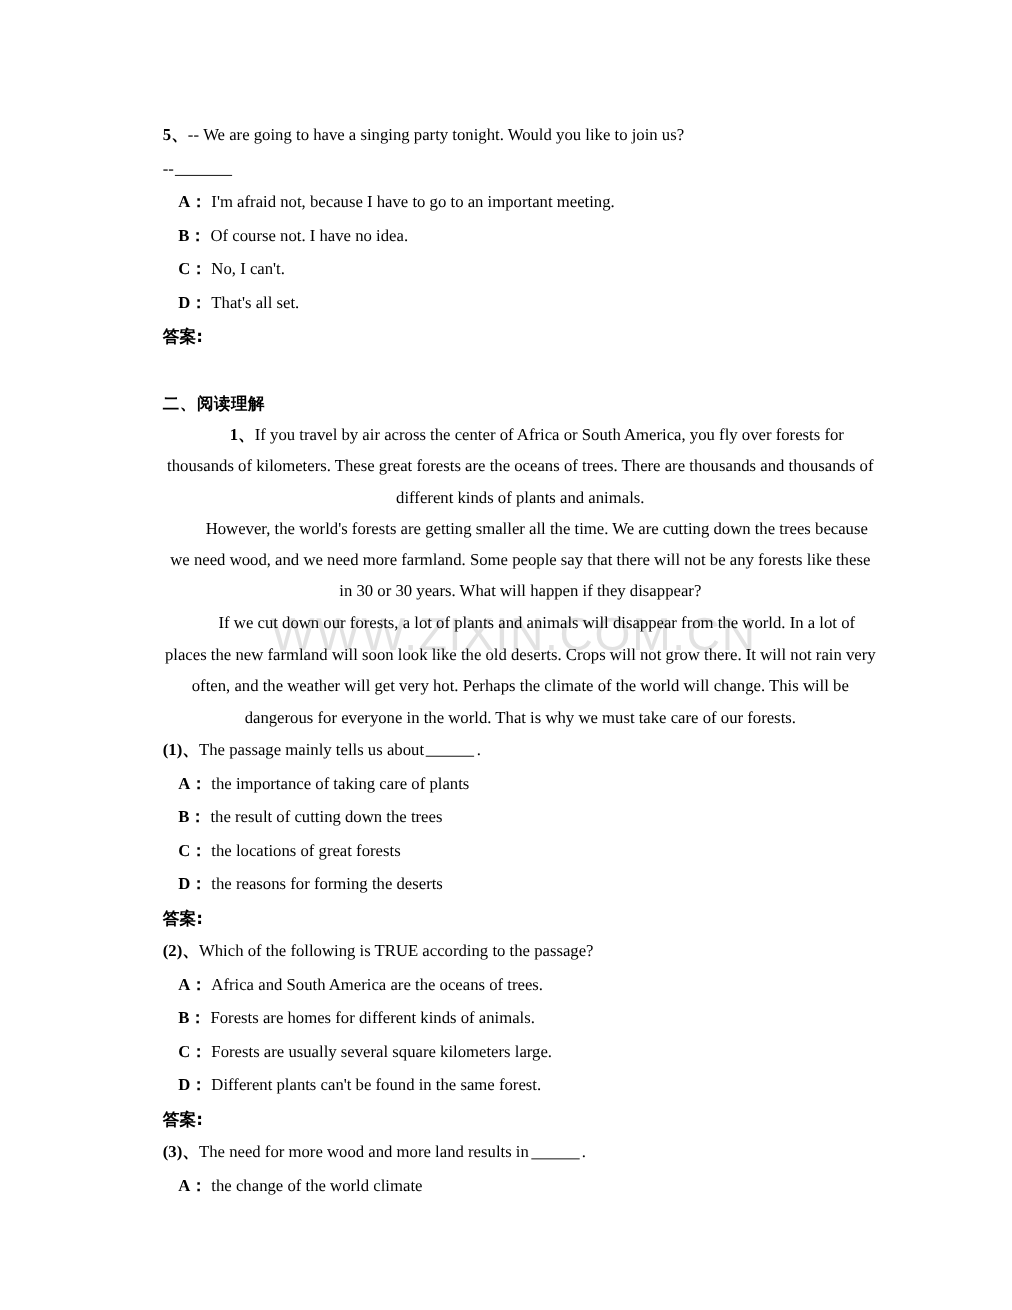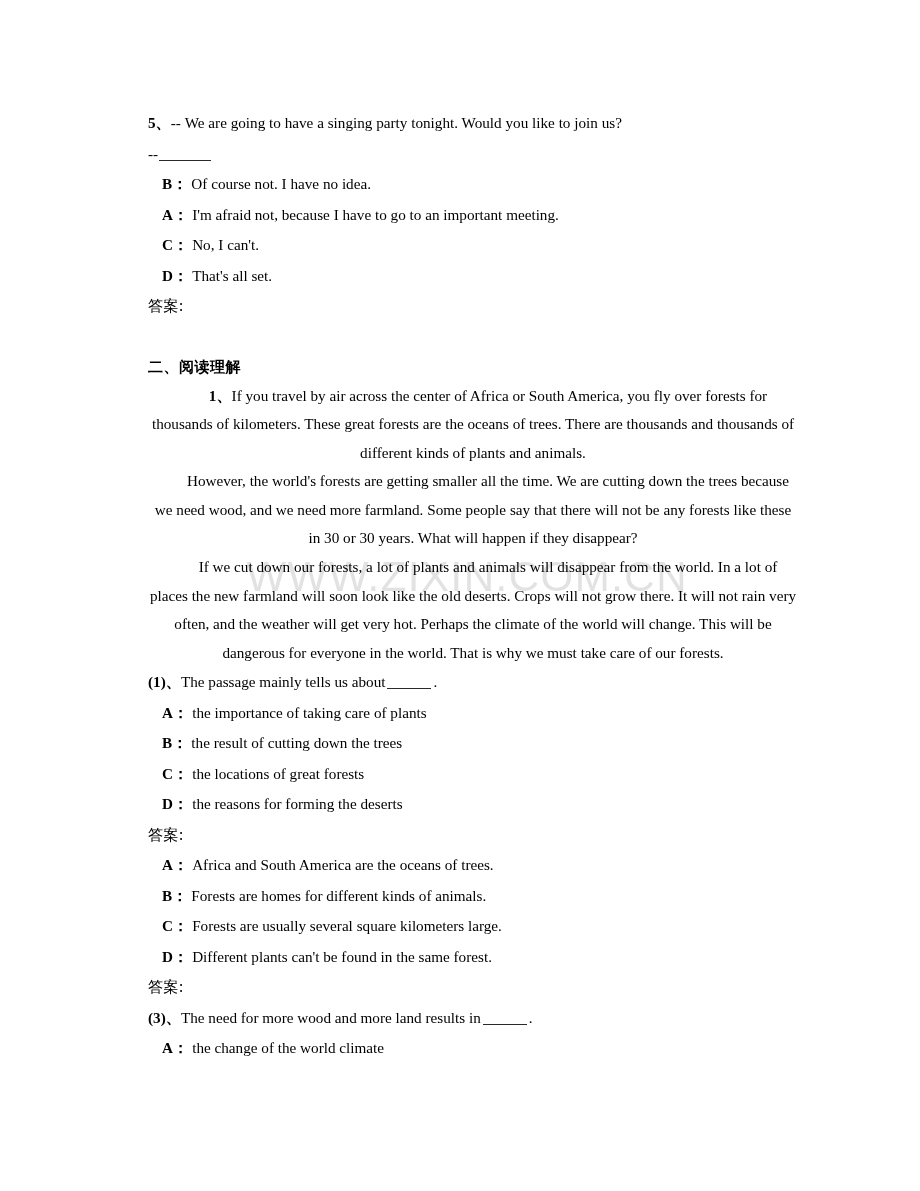--- a/index.html
+++ b/index.html
@@ -89,21 +89,21 @@
   }
   .opttext {
     margin-left: 4px;
   }
 
   .answer {
     font-size: 15.2px;
     line-height: 30.5px;
     margin: 0;
     font-family: "DejaVu Sans", "Liberation Sans", sans-serif;
-    font-weight: 400;
+    font-weight: 700;
   }
 
   .gap {
     height: 30px;
   }
 
   .section-head {
     font-size: 15px;
     line-height: 30px;
     margin: 0;
@@ -129,22 +129,22 @@
 <div class="page">
 
   <div class="watermark">WWW.ZIXIN.COM.CN</div>
 
   <div class="content layer">
 
     <p class="qline"><span class="qnum">5、</span><span>-- We are going to have a singing party tonight. Would you like to join us?</span></p>
 
     <p class="dashline"><span>--</span><span class="blank-short"></span></p>
 
+    <p class="opt"><span class="optletter">A</span><span class="optsep">：</span><span class="opttext">I'm afraid not, because I have to go to an important meeting.</span></p>
     <p class="opt"><span class="optletter">B</span><span class="optsep">：</span><span class="opttext">Of course not. I have no idea.</span></p>
-    <p class="opt"><span class="optletter">A</span><span class="optsep">：</span><span class="opttext">I'm afraid not, because I have to go to an important meeting.</span></p>
     <p class="opt"><span class="optletter">C</span><span class="optsep">：</span><span class="opttext">No, I can't.</span></p>
     <p class="opt"><span class="optletter">D</span><span class="optsep">：</span><span class="opttext">That's all set.</span></p>
 
     <p class="answer">答案:</p>
 
     <div class="gap"></div>
 
     <p class="section-head">二、阅读理解</p>
 
     <p class="para"><span class="para-first-marker">1、</span><span>If you travel by air across the center of Africa or South America, you fly over forests for thousands of kilometers. These great forests are the oceans of trees. There are thousands and thousands of different kinds of plants and animals.</span></p>
@@ -153,20 +153,21 @@
 
     <p class="qline"><span class="qnum">(1)、</span><span>The passage mainly tells us about</span><span class="blank-mid"></span><span>.</span></p>
 
     <p class="opt"><span class="optletter">A</span><span class="optsep">：</span><span class="opttext">the importance of taking care of plants</span></p>
     <p class="opt"><span class="optletter">B</span><span class="optsep">：</span><span class="opttext">the result of cutting down the trees</span></p>
     <p class="opt"><span class="optletter">C</span><span class="optsep">：</span><span class="opttext">the locations of great forests</span></p>
     <p class="opt"><span class="optletter">D</span><span class="optsep">：</span><span class="opttext">the reasons for forming the deserts</span></p>
 
     <p class="answer">答案:</p>
 
+    <p class="qline"><span class="qnum">(2)、</span><span>Which of the following is TRUE according to the passage?</span></p>
 
     <p class="opt"><span class="optletter">A</span><span class="optsep">：</span><span class="opttext">Africa and South America are the oceans of trees.</span></p>
     <p class="opt"><span class="optletter">B</span><span class="optsep">：</span><span class="opttext">Forests are homes for different kinds of animals.</span></p>
     <p class="opt"><span class="optletter">C</span><span class="optsep">：</span><span class="opttext">Forests are usually several square kilometers large.</span></p>
     <p class="opt"><span class="optletter">D</span><span class="optsep">：</span><span class="opttext">Different plants can't be found in the same forest.</span></p>
 
     <p class="answer">答案:</p>
 
     <p class="qline"><span class="qnum">(3)、</span><span>The need for more wood and more land results in</span><span class="blank-mid"></span><span>.</span></p>
 

